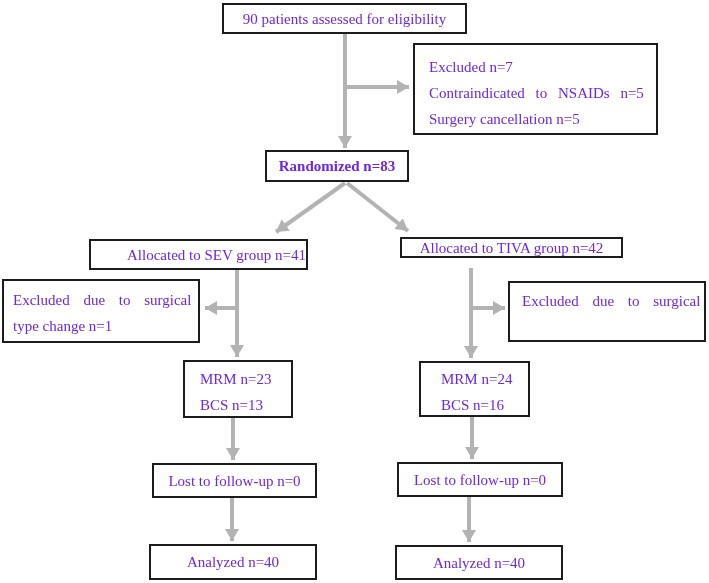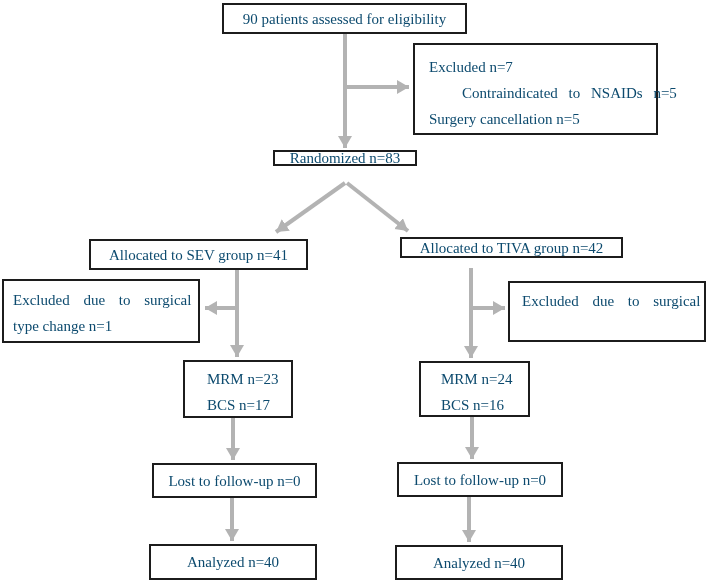--- a/index.html
+++ b/index.html
@@ -7,21 +7,21 @@
     padding: 0;
     background: #ffffff;
   }
   #canvas {
     position: relative;
     width: 709px;
     height: 583px;
     background: #ffffff;
     font-family: "Liberation Serif", "DejaVu Serif", serif;
     font-size: 15px;
-    color: #0c4a6e;
+    color: #6d28d9;
     overflow: hidden;
   }
   .box {
     position: absolute;
     box-sizing: border-box;
     border: 2px solid #1c1c1c;
     background: #ffffff;
     display: flex;
     align-items: center;
     justify-content: center;
@@ -31,42 +31,41 @@
   .box.multi {
     display: block;
     text-align: left;
   }
   .box.multi .line {
     line-height: 26px;
     white-space: nowrap;
   }
   .justified {
     word-spacing: 7px;
-    margin-left: 33px;
   }
   .justified-wide {
     word-spacing: 10px;
   }
   #arrow-layer {
     position: absolute;
     left: 0;
     top: 0;
     width: 709px;
     height: 583px;
     pointer-events: none;
   }
   
   #box-eligibility   { left: 222px; top: 3px;   width: 245px; height: 31px; }
   #box-excluded-top  { left: 413px; top: 43px;  width: 245px; height: 92px; padding: 9px 0 0 14px; }
-  #box-randomized    { left: 273px; top: 150px; width: 144px; height: 16px; }
-  #box-sev           { left: 89px;  top: 239px; width: 219px; height: 31px; }
+  #box-randomized    { left: 265px; top: 150px; width: 144px; height: 32px; font-weight: bold; }
+  #box-sev           { left: 89px;  top: 239px; width: 219px; height: 31px; justify-content: flex-end; }
   #box-tiva          { left: 400px; top: 237px; width: 223px; height: 21px; }
   #box-excluded-sev  { left: 2px;   top: 279px; width: 198px; height: 64px; padding: 6px 0 0 9px; }
   #box-excluded-tiva { left: 508px; top: 281px; width: 198px; height: 61px; padding: 5px 0 0 12px; }
-  #box-surgery-sev   { left: 183px; top: 360px; width: 110px; height: 58px; padding: 4px 0 0 22px; }
+  #box-surgery-sev   { left: 183px; top: 360px; width: 110px; height: 58px; padding: 4px 0 0 15px; }
   #box-surgery-tiva  { left: 419px; top: 361px; width: 111px; height: 56px; padding: 3px 0 16px 20px; }
   #box-lost-sev      { left: 152px; top: 463px; width: 165px; height: 35px; }
   #box-lost-tiva     { left: 397px; top: 462px; width: 166px; height: 35px; }
   #box-analyzed-sev  { left: 149px; top: 544px; width: 168px; height: 36px; }
   #box-analyzed-tiva { left: 395px; top: 545px; width: 168px; height: 35px; }
 </style>
 </head>
 <body>
 
 <div id="canvas">
@@ -119,21 +118,21 @@
     <div class="line justified-wide">Excluded due to surgical</div>
     <div class="line">type change n=1</div>
   </div>
 
   <div class="box multi" id="box-excluded-tiva">
     <div class="line justified-wide">Excluded due to surgical</div>
   </div>
 
   <div class="box multi" id="box-surgery-sev">
     <div class="line">MRM n=23</div>
-    <div class="line">BCS n=17</div>
+    <div class="line">BCS n=13</div>
   </div>
 
   <div class="box multi" id="box-surgery-tiva">
     <div class="line">MRM n=24</div>
     <div class="line">BCS n=16</div>
   </div>
 
   <div class="box" id="box-lost-sev">
     <span>Lost to follow-up n=0</span>
   </div>

